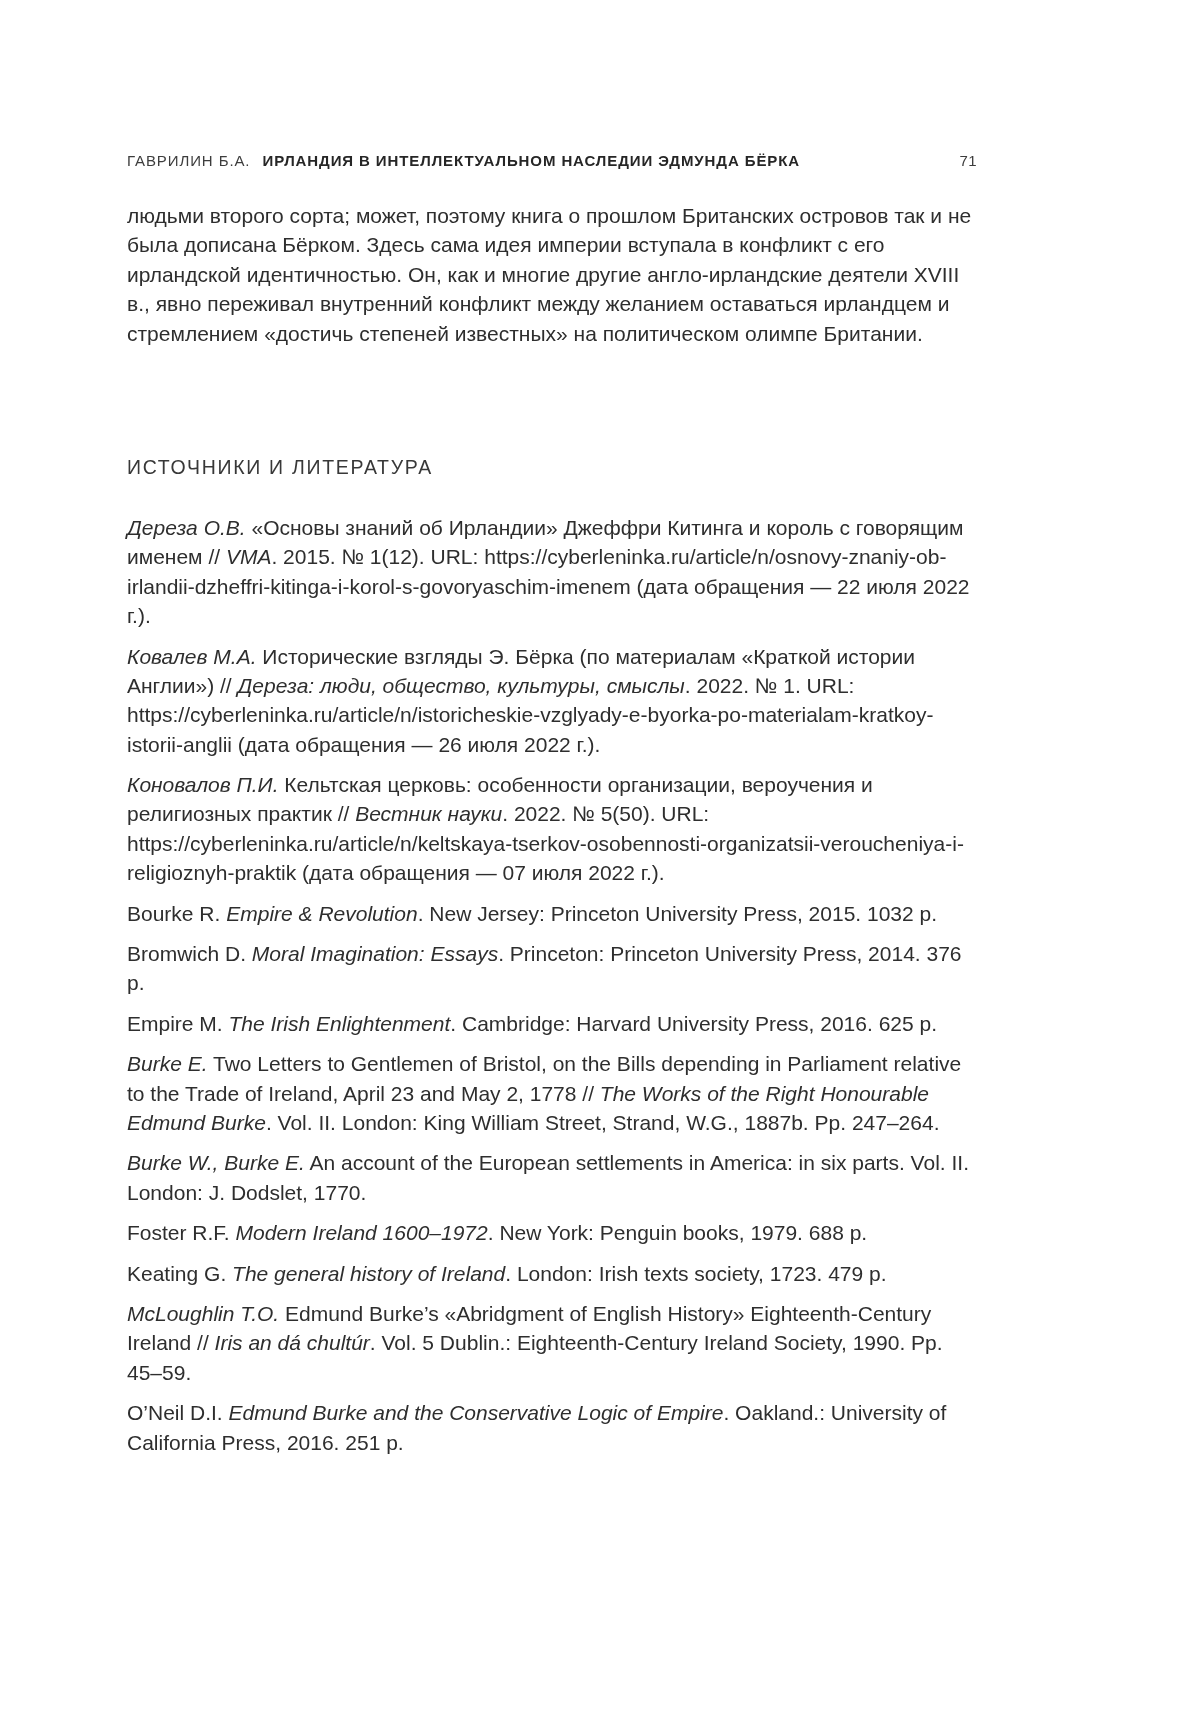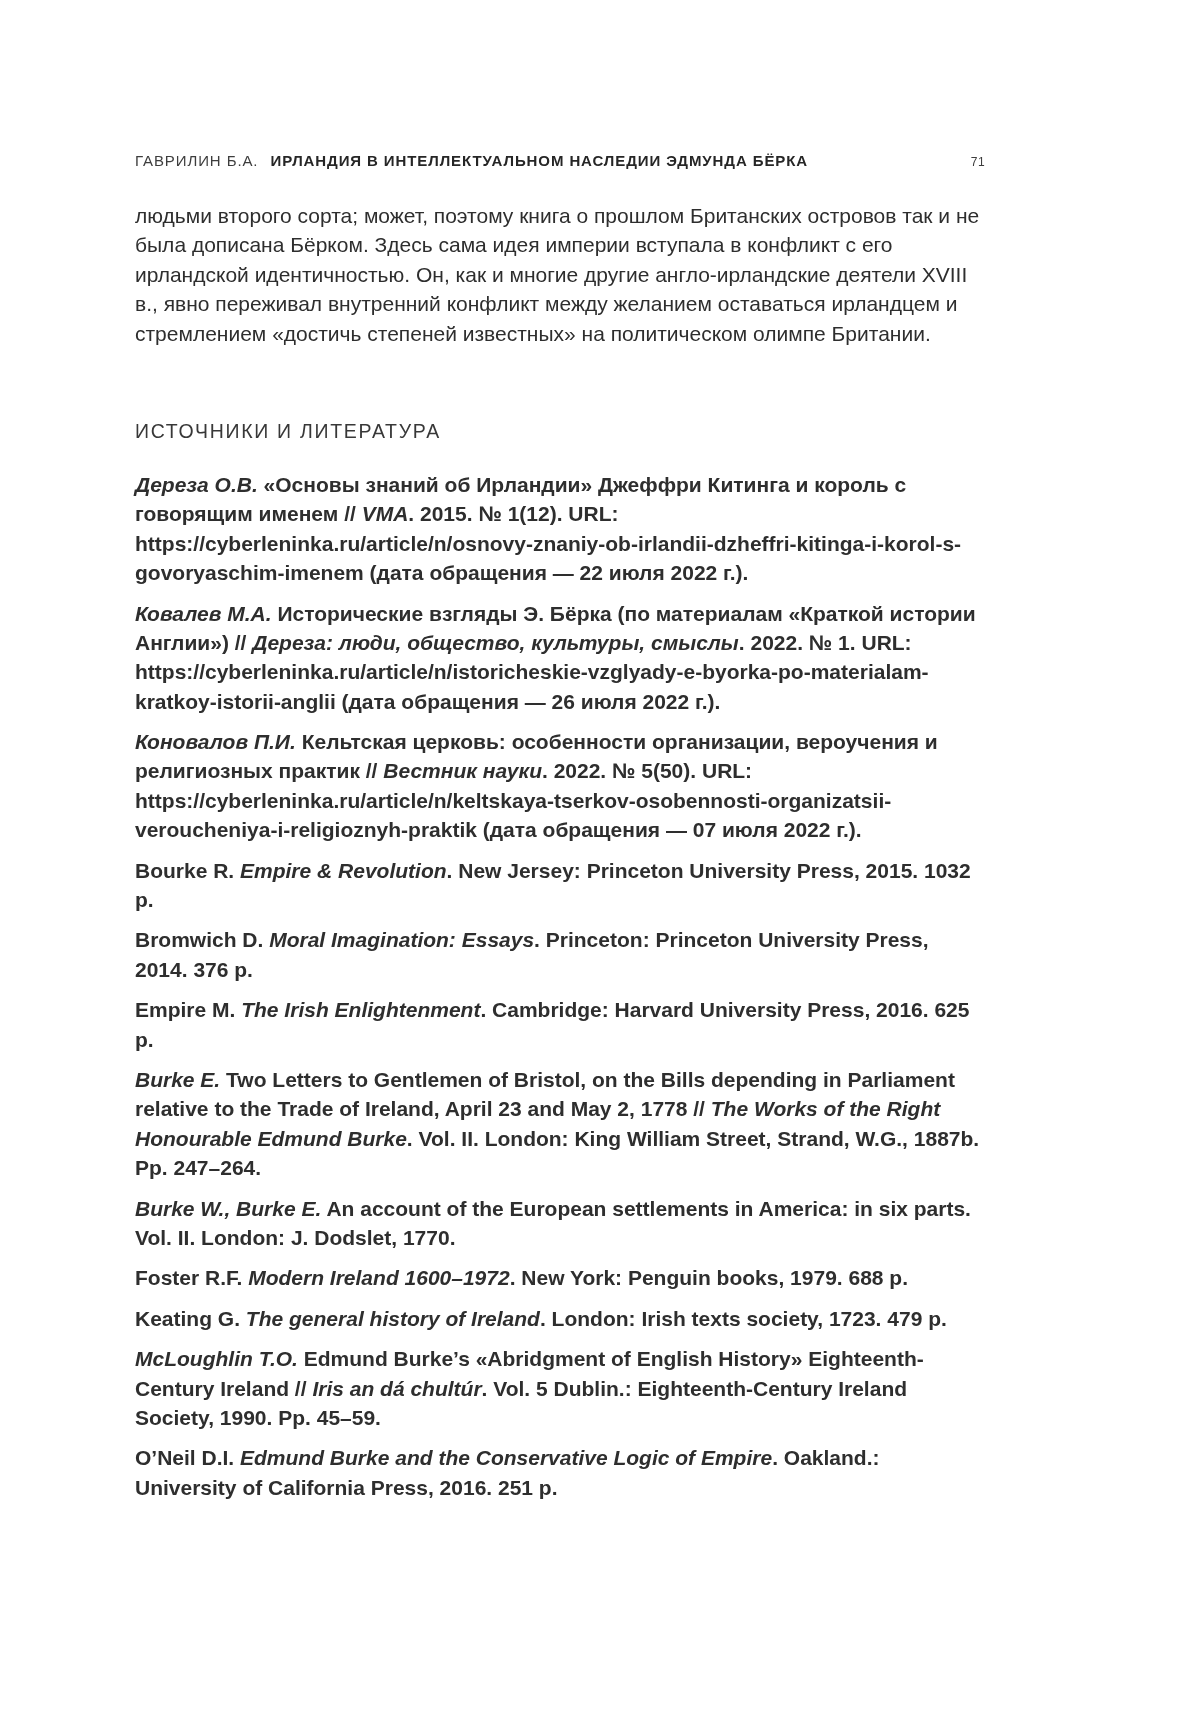--- a/index.html
+++ b/index.html
@@ -8,21 +8,21 @@
     position: relative;
     width: 1200px;
     height: 1714px;
     background: #ffffff;
     font-family: "Liberation Sans", sans-serif;
     color: #2e2e2e;
     overflow: hidden;
   }
   .content {
     position: absolute;
-    left: 135px;
+    left: 127px;
     top: 152px;
     width: 850px;
   }
   .running-head {
     display: flex;
     justify-content: space-between;
     align-items: baseline;
     width: 100%;
   }
   .head-left {
@@ -33,42 +33,41 @@
   .head-author {
     font-weight: 400;
     color: #3d3d3d;
     margin-right: 7px;
   }
   .head-title {
     font-weight: 700;
     color: #262626;
   }
   .page-number {
-    font-size: 12px;
+    font-size: 15px;
     font-weight: 400;
     color: #3d3d3d;
     letter-spacing: 0.4px;
   }
   .body-par {
     margin-top: 32px;
     font-size: 21px;
     line-height: 1.4;
     text-align: left;
     color: #2e2e2e;
   }
   .section-heading {
-    margin-top: 72px;
+    margin-top: 108px;
     font-size: 19.5px;
     font-weight: 500;
     letter-spacing: 1.7px;
     color: #383838;
   }
   .refs {
-    margin-top: 27px;
-    font-weight: bold;
+    margin-top: 34px;
   }
   .ref {
     font-size: 21px;
     line-height: 1.4;
     margin-bottom: 11px;
     overflow-wrap: break-word;
     color: #2e2e2e;
   }
   .ref i { font-style: italic; }
 </style>

